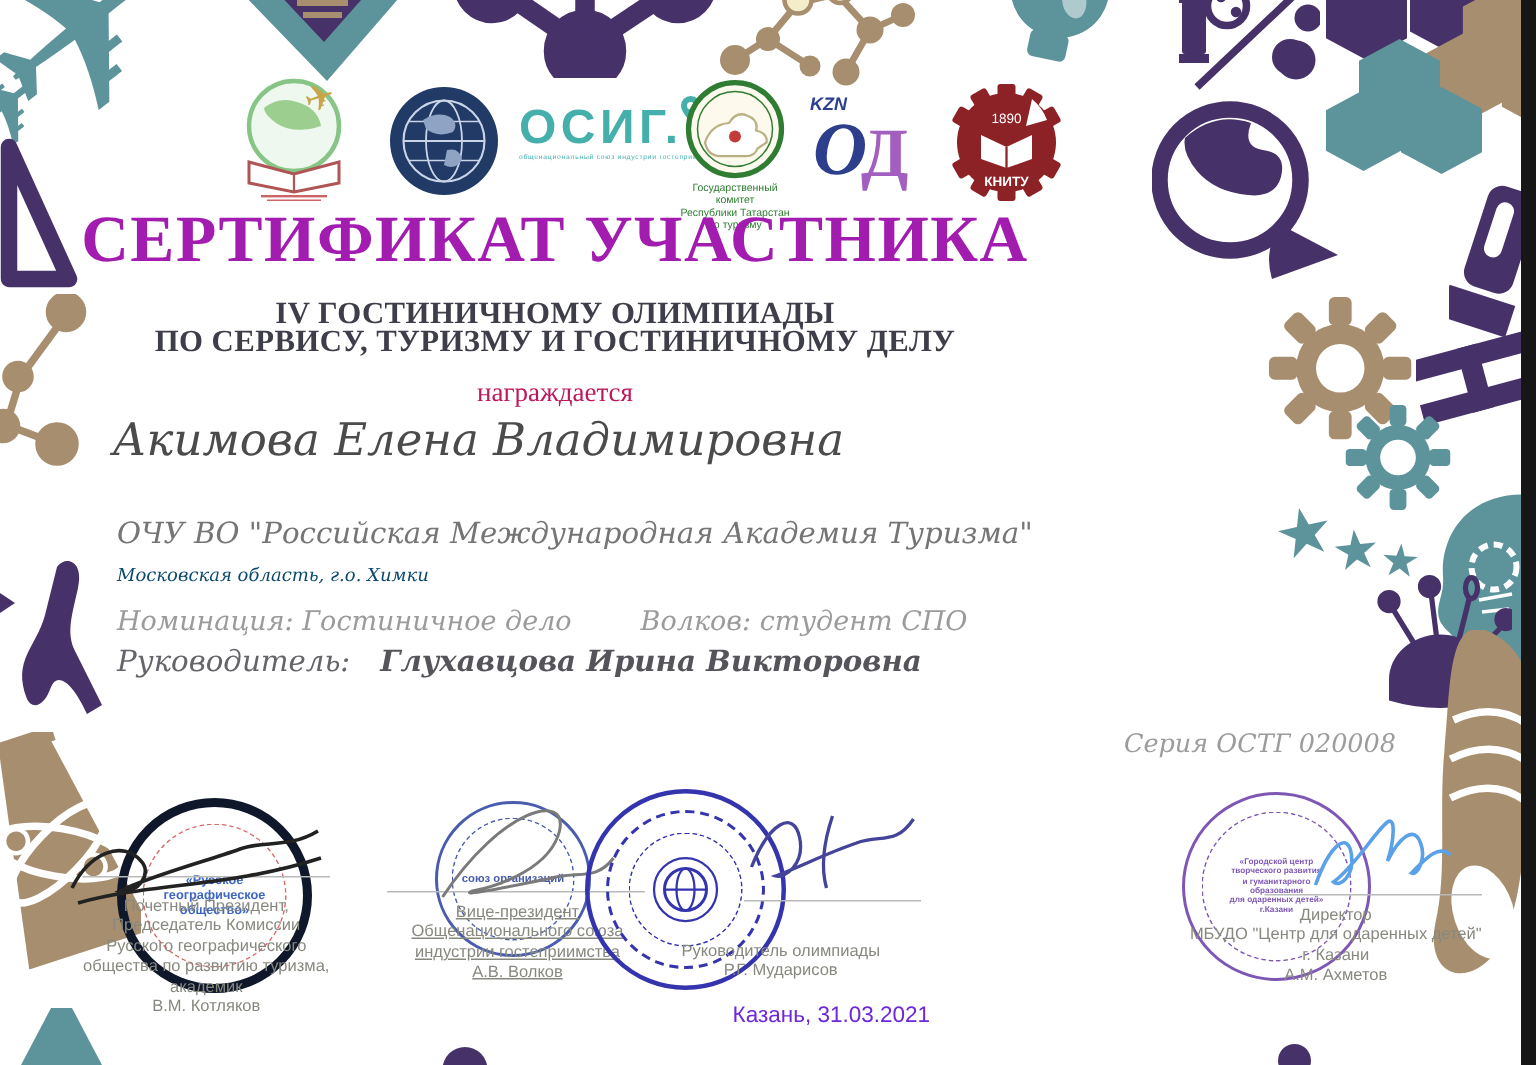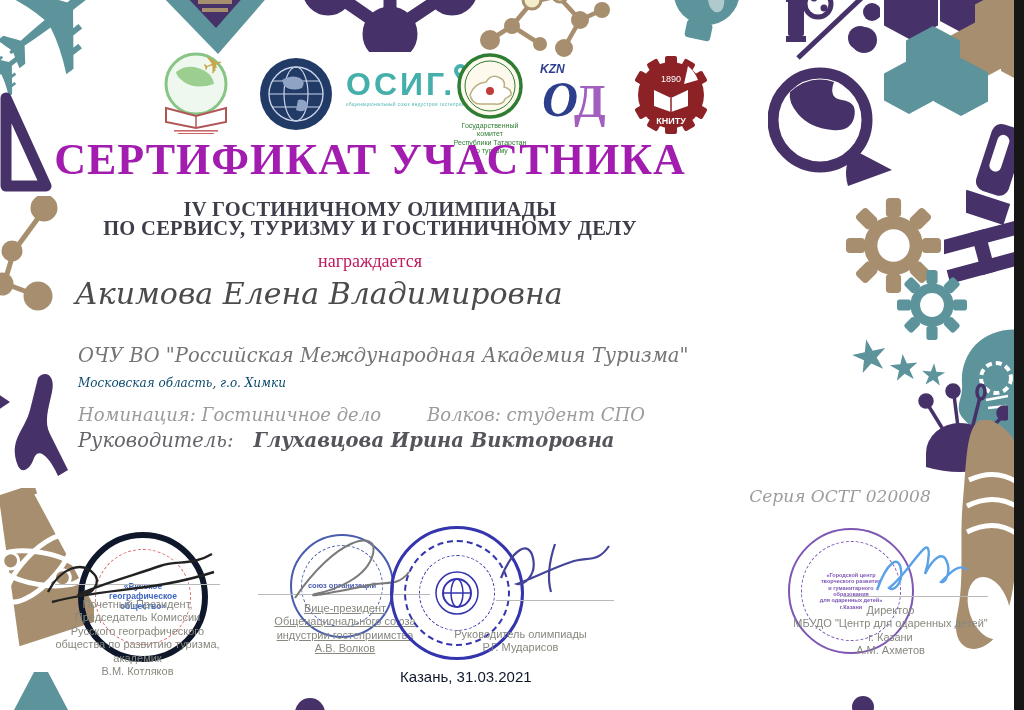--- a/index.html
+++ b/index.html
@@ -42,22 +42,22 @@
   .kzn-d{font-weight:bold;font-size:46px;color:#a35fc0;position:absolute;left:34px;top:13px;}
   
   .sig{position:absolute;z-index:12;text-align:center;font-family:"Liberation Sans",sans-serif;}
   .caption{position:absolute;width:100%;font-size:11px;line-height:1.22;color:#87897f;z-index:5;}
   .stamp{position:absolute;border-radius:50%;display:flex;align-items:center;justify-content:center;}
   .stamp .inner{width:80%;height:80%;border-radius:50%;display:flex;align-items:center;
                 justify-content:center;border:1px dashed currentColor;}
   .stamp-text{font-weight:bold;line-height:1.15;text-align:center;}
   .sig-line{position:absolute;height:1px;background:#b9b9b9;z-index:4;}
   .sig-svg{position:absolute;z-index:6;}
-  .date{left:400px;top:668px;width:220px;text-align:left;font-family:"Liberation Sans",sans-serif;
-        font-size:15px;color:#0f172a;z-index:12;}
+  .date{left:400px;top:668px;width:220px;text-align:right;font-family:"Liberation Sans",sans-serif;
+        font-size:15px;color:#6d28d9;z-index:12;}
 </style>
 </head>
 <body>
 
 <div class="cert">
 
   <div>
     <span class="deco glyph" style="left:-10px;top:-52px;font-size:150px;color:#5d949b;font-family:'DejaVu Sans',sans-serif;transform:rotate(-38deg);">✈</span>
     <span class="deco glyph" style="left:-28px;top:36px;font-size:72px;color:#5d949b;font-family:'DejaVu Sans',sans-serif;transform:rotate(-38deg);">✈</span>
 

